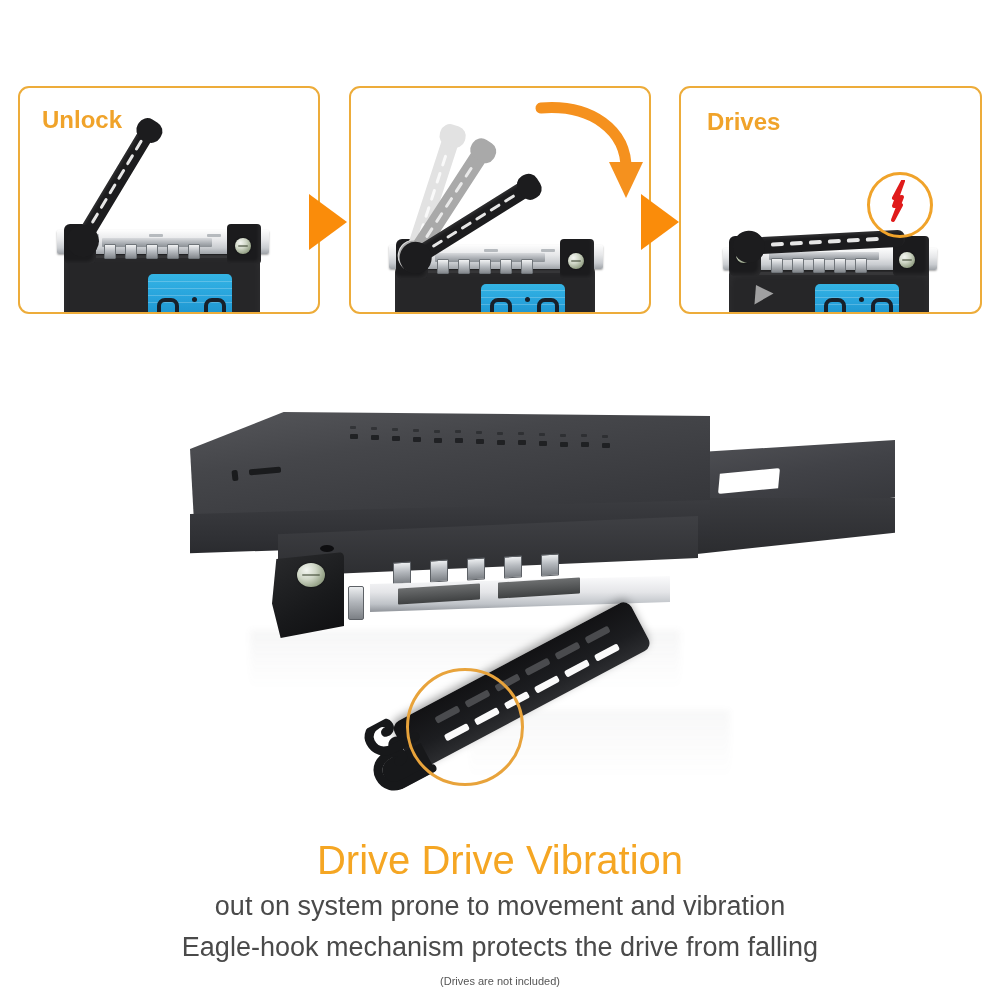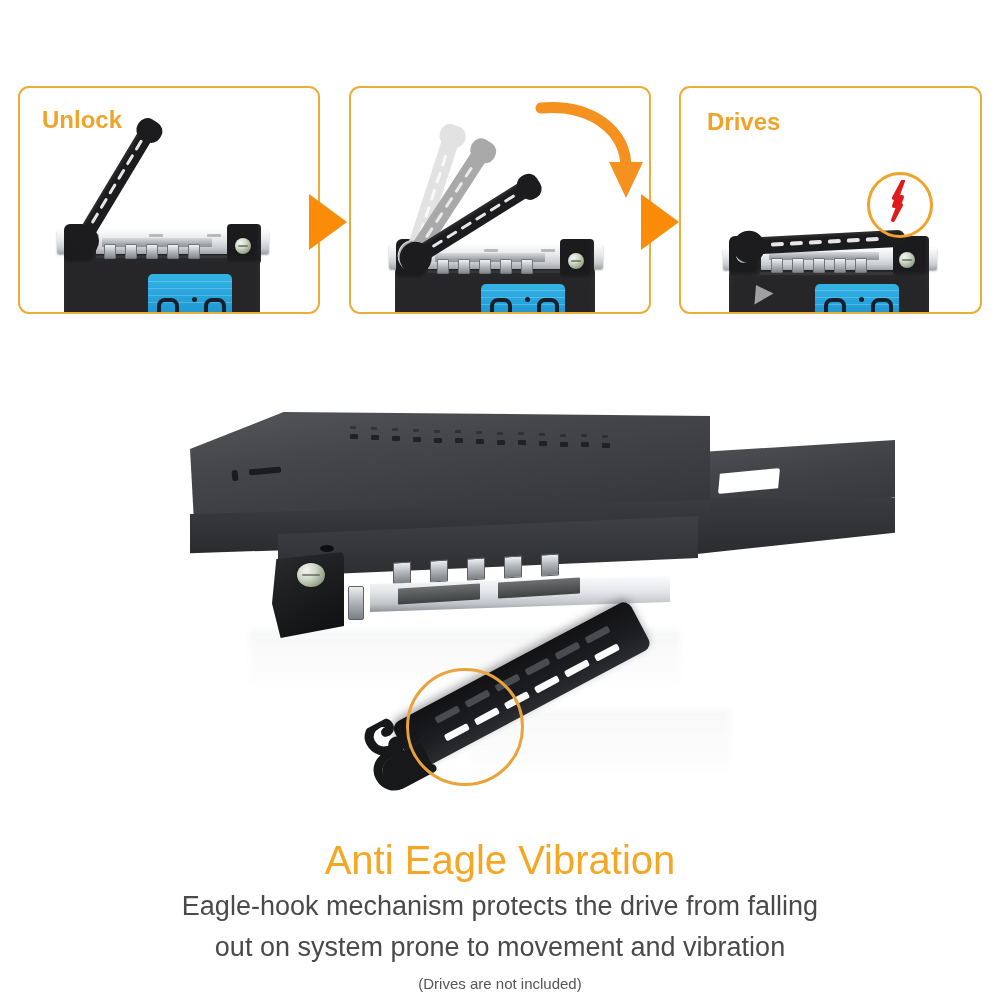--- a/index.html
+++ b/index.html
@@ -214,21 +214,21 @@
   .reflection {
     position:absolute;
     background: linear-gradient(180deg, rgba(120,122,126,.30) 0%, rgba(255,255,255,0) 100%);
     filter: blur(3px);
   }
 
   
   .caption { position: absolute; left: 0; top: 838px; width: 1000px; text-align: center; }
   .cap-title { font-size: 40px; color: #F5A623; line-height: 1.12; }
   .cap-line  { font-size: 27px; color: #4a4a4a; line-height: 1.30; margin-top: 6px; }
-  .cap-note  { font-size: 15px; color: #555; margin-top: 10px; }
+  .cap-note  { font-size: 11px; color: #555; margin-top: 10px; }
 </style>
 </head>
 <body>
 
 <div id="page">
 
 
   <div class="steps">
 
     <div class="panel p1">
@@ -490,19 +490,19 @@
         <path d="M6,40 L30,40 C42,40 48,47 48,56 C48,64 41,69 33,69
                  C28,69 24,66 24,62 C24,59 27,57 30,58" fill="none" stroke="#17181a" stroke-width="9" stroke-linecap="round"></path>
       </svg>
     </div>
 
     <div class="hl-circle-main" style="left:406px;top:288px;width:118px;height:118px;"></div>
 
   </div>
 
   <div class="caption">
-    <div class="cap-title">Anti Eagle Vibration</div>
+    <div class="cap-title">Drive Drive Vibration</div>
+    <div class="cap-line">out on system prone to movement and vibration</div>
     <div class="cap-line">Eagle-hook mechanism protects the drive from falling</div>
-    <div class="cap-line">out on system prone to movement and vibration</div>
     <div class="cap-note">(Drives are not included)</div>
   </div>
 
 </div>
 
 </body></html>

